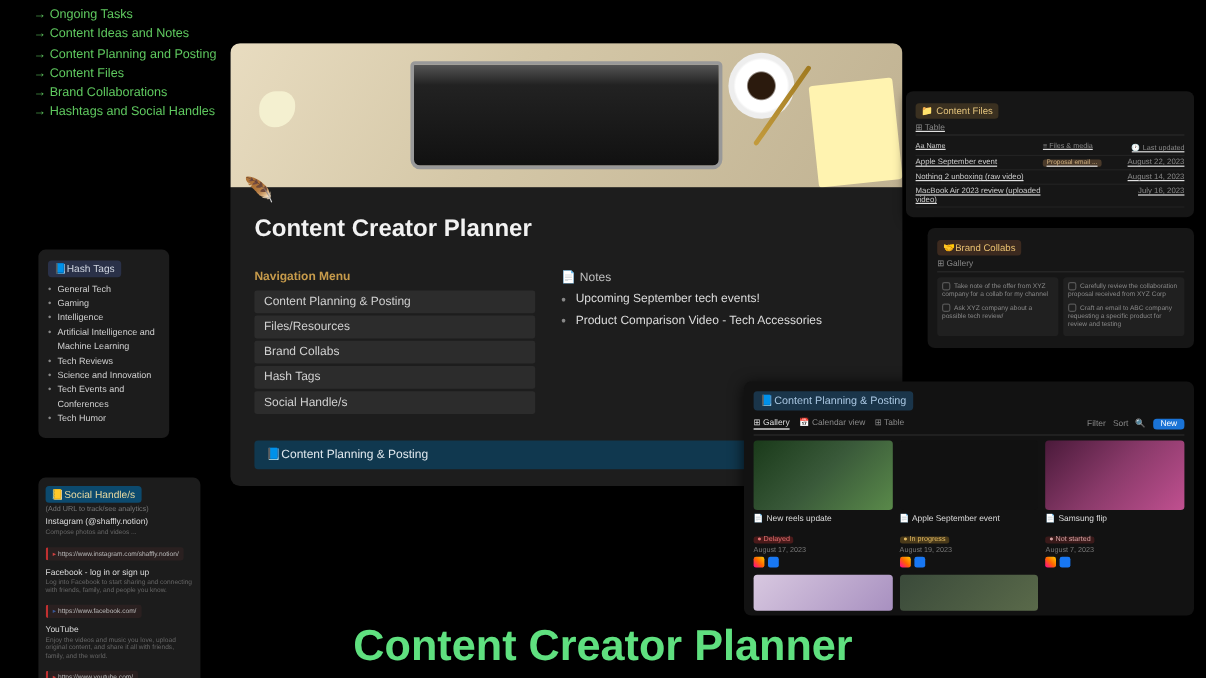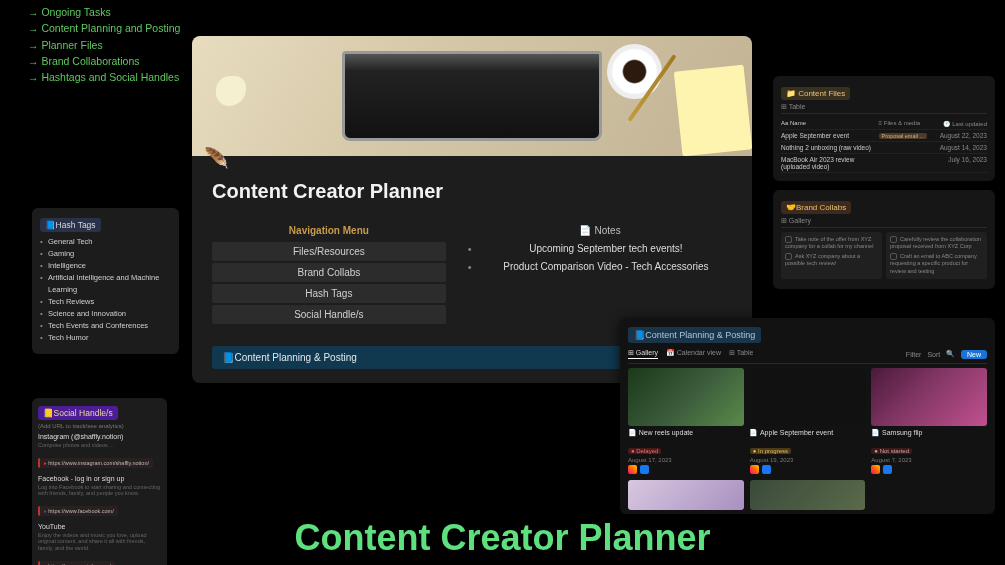--- a/index.html
+++ b/index.html
@@ -93,21 +93,20 @@
   }
   .hero-title {
     font-size: 20px;
     font-weight: 700;
     color: #f2f2f2;
     margin-bottom: 22px;
   }
   .hero-cols {
     display: flex;
     gap: 22px;
-    text-align: center;
   }
   .col { flex:1; }
   .sect-head {
     font-size: 10px;
     color: #c79b4b;
     font-weight: 600;
     margin-bottom: 6px;
   }
   .nav-menu-item {
     background: #2c2c2c;
@@ -143,21 +142,21 @@
     font-size: 10px;
     padding: 6px 10px;
     border-radius: 3px;
   }
 
   
   .hashtags {
     position: absolute;
     left: 32px;
     top: 208px;
-    width: 147px;
+    width: 109px;
     background: #1c1c1c;
     border-radius: 6px;
     padding: 6px 8px 10px;
     box-shadow: 0 2px 8px rgba(0,0,0,0.5);
   }
   .hashtags .h-head {
     font-size: 8.5px;
     color: #d0d6e0;
     background: #2a3148;
     padding: 2px 5px;
@@ -180,21 +179,21 @@
     position: absolute;
     left: 32px;
     top: 398px;
     width: 135px;
     background: #1c1c1c;
     border-radius: 6px;
     padding: 4px 6px 8px;
     box-shadow: 0 2px 8px rgba(0,0,0,0.5);
   }
   .social .s-head {
-    font-size: 8.5px; color:#e8d9a0; background:#4c1d95;
+    font-size: 8.5px; color:#e8d9a0; background:#0c4a6e;
     padding:2px 5px; border-radius:3px; display:inline-block; margin-bottom:3px;
   }
   .social .s-sub { font-size:6px; color:#777; margin-bottom:4px;}
   .s-item { margin-bottom:6px; }
   .s-title { font-size:7px; color:#ddd; margin-bottom:2px;}
   .s-desc { font-size:5.5px; color:#666; line-height:1.2; margin-bottom:2px;}
   .s-url {
     font-size: 5.5px;
     background: #2a2020;
     color: #bbb;
@@ -202,25 +201,26 @@
     border-radius: 2px;
     border-left: 2px solid #c03030;
     display:inline-block;
   }
 
   
   .cfiles {
     position: absolute;
     right: 10px;
     top: 76px;
-    width: 222px;
+    width: 240px;
     background: #161616;
     border-radius: 6px;
     box-shadow: 0 2px 10px rgba(0,0,0,0.7);
     padding: 6px 8px 8px;
+    text-decoration: underline;
   }
   .cfiles .cf-head {
     font-size: 8px; color:#e2c27b; background:#3a3020;
     padding:2px 5px; border-radius:3px; display:inline-block; margin-bottom:3px;
   }
   .cf-tab { font-size:7px; color:#888; margin-bottom:4px; border-bottom:1px solid #2a2a2a; padding-bottom:2px;}
   .cf-table { font-size:6.5px; color:#aaa; }
   .cf-row { display:flex; justify-content:space-between; padding:2px 0; border-bottom:1px solid #222;}
   .cf-row .c1 { flex:1.8; color:#ccc;}
   .cf-row .c2 { flex:1; color:#888;}
@@ -302,40 +302,42 @@
     white-space: nowrap;
   }
 
   .emoji { font-style:normal; margin-right:3px;}
 </style>
 </head>
 <body>
 
 <div class="nav-links">
   <div class="nl">→ <span>Ongoing Tasks</span></div>
+  <div class="nl">→ <span>Content Ideas and Notes</span></div>
   <div class="nl">→ <span>Content Planning and Posting</span></div>
-  <div class="nl">→ <span>Planner Files</span></div>
+  <div class="nl">→ <span>Content Files</span></div>
   <div class="nl">→ <span>Brand Collaborations</span></div>
   <div class="nl">→ <span>Hashtags and Social Handles</span></div>
 </div>
 
 <div class="hero-panel">
   <div class="hero-img">
     <div class="hero-paper"></div>
     <div class="hero-laptop"></div>
     <div class="hero-cup"></div>
     <div class="hero-pen"></div>
     <div class="hero-pad"></div>
   </div>
   <div class="hero-body">
     <span class="feather">🪶</span>
     <div class="hero-title">Content Creator Planner</div>
     <div class="hero-cols">
       <div class="col" style="flex:1.15">
         <div class="sect-head">Navigation Menu</div>
+        <div class="nav-menu-item">Content Planning &amp; Posting</div>
         <div class="nav-menu-item">Files/Resources</div>
         <div class="nav-menu-item">Brand Collabs</div>
         <div class="nav-menu-item">Hash Tags</div>
         <div class="nav-menu-item">Social Handle/s</div>
       </div>
       <div class="col" style="flex:1.3">
         <div class="sect-label sect-gray"><span class="emoji">📄</span><span>Notes</span></div>
         <ul class="bullets">
           <li>Upcoming September tech events!</li>
           <li>Product Comparison Video - Tech Accessories</li>

